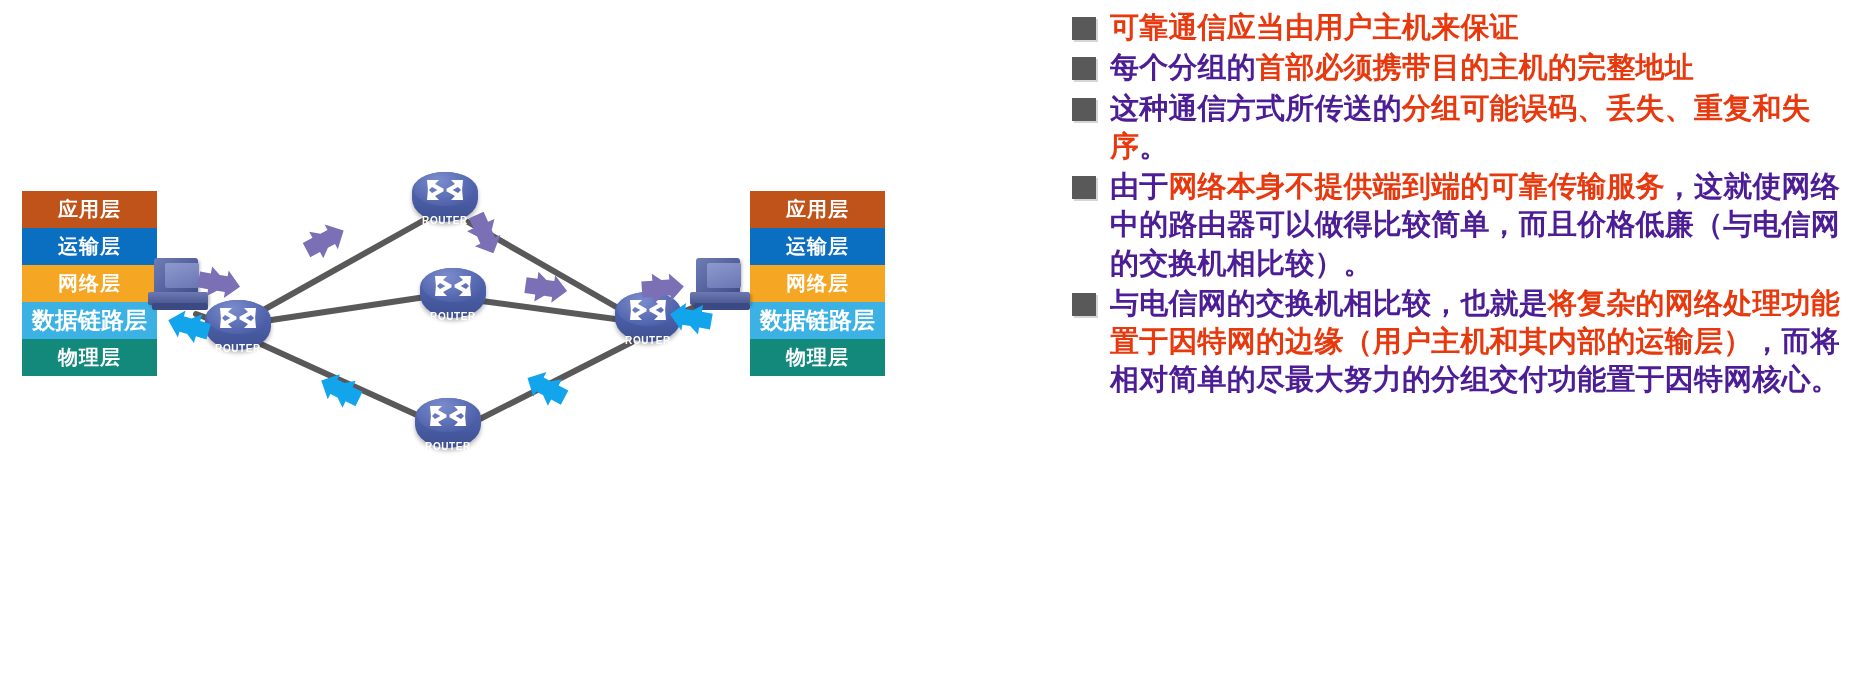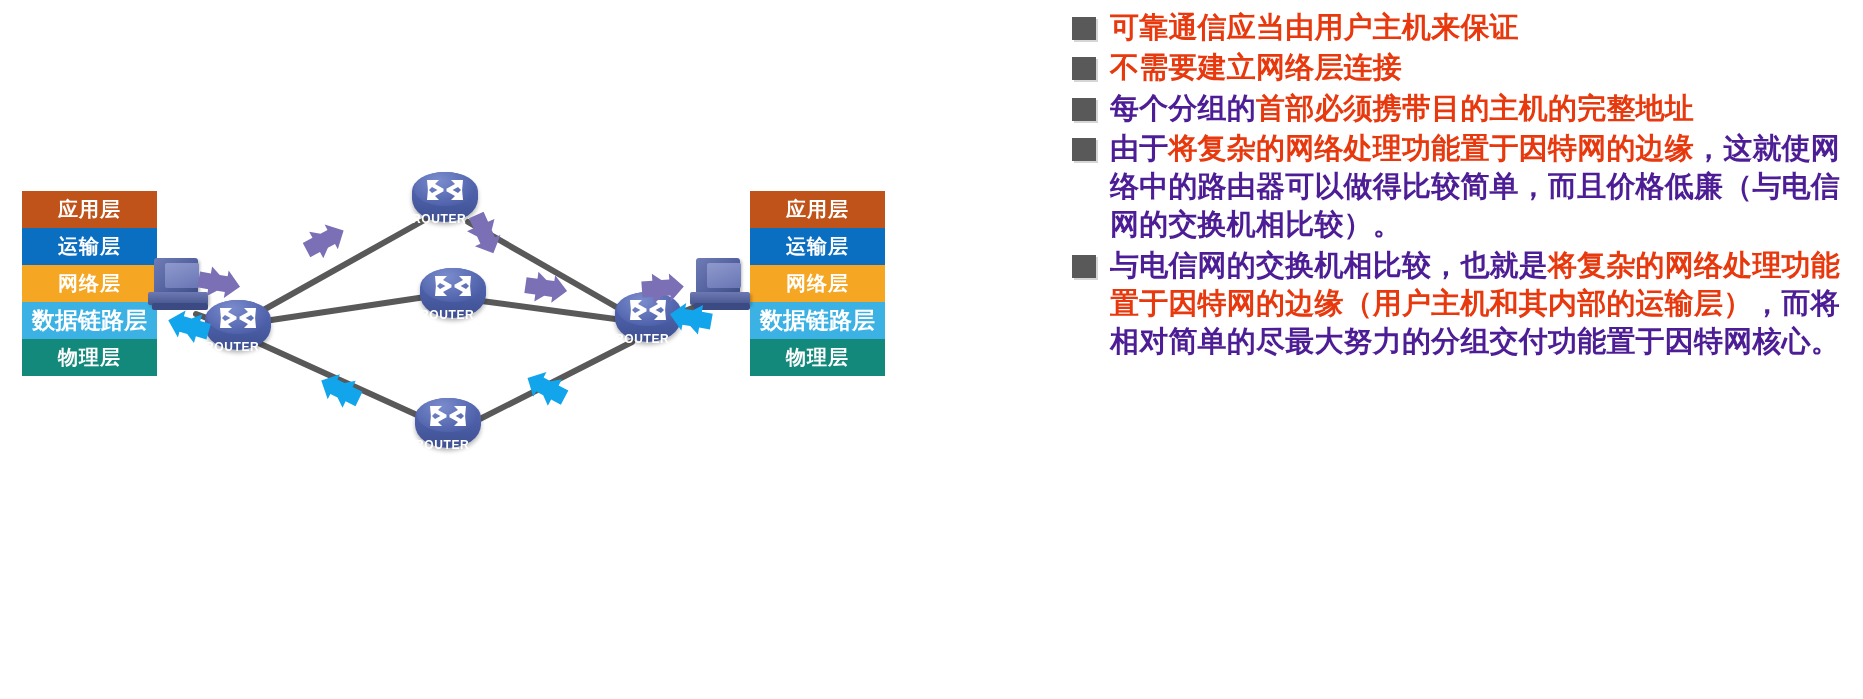--- a/index.html
+++ b/index.html
@@ -48,22 +48,22 @@
     background:radial-gradient(ellipse at 40% 25%,#7b8ccd 0%,#4f62ab 70%,#3e5094 100%);
     border-radius:50%;
   }
   .router .glyph{
     position:absolute;left:0;top:3px;width:66px;height:30px;
     display:flex;align-items:center;justify-content:center;
   }
   .router .glyph svg{display:block;}
   .router .cap{
     position:absolute;left:0;bottom:2px;width:66px;
-    color:#ffffff;
-    font-size:12px;font-weight:700;letter-spacing:.6px;
+    text-align:center;color:#ffffff;
+    font-size:10px;font-weight:700;letter-spacing:.6px;
   }
 
   
   .host{position:absolute;width:72px;height:62px;}
   .host .mon{
     position:absolute;left:6px;top:0;width:44px;height:36px;
     background:linear-gradient(135deg,#6f7cb5 0%,#515f9d 60%,#404e86 100%);
     border-radius:3px;
     box-shadow:2px 2px 3px rgba(0,0,0,.25);
   }
@@ -316,29 +316,29 @@
 
   </div>
 
   <div id="bullets">
     <div class="bullet">
       <div class="sq"></div>
       <div class="btext"><span class="r">可靠通信应当由用户主机来保证</span></div>
     </div>
     <div class="bullet">
       <div class="sq"></div>
-      <div class="btext"><span class="r">不需要建立网络层连接</span></div>
-    </div>
-    <div class="bullet">
-      <div class="sq"></div>
       <div class="btext"><span class="g">每个分组的</span><span class="r">首部必须携带目的主机的完整地址</span></div>
     </div>
     <div class="bullet">
       <div class="sq"></div>
-      <div class="btext"><span class="g">由于</span><span class="r">将复杂的网络处理功能置于因特网的边缘</span><span class="g">，这就使网络中的路由器可以做得比较简单，而且价格低廉（与电信网的交换机相比较）。</span></div>
+      <div class="btext"><span class="g">这种通信方式所传送的</span><span class="r">分组可能误码、丢失、重复和失序</span><span class="g">。</span></div>
+    </div>
+    <div class="bullet">
+      <div class="sq"></div>
+      <div class="btext"><span class="g">由于</span><span class="r">网络本身不提供端到端的可靠传输服务</span><span class="g">，这就使网络中的路由器可以做得比较简单，而且价格低廉（与电信网的交换机相比较）。</span></div>
     </div>
     <div class="bullet">
       <div class="sq"></div>
       <div class="btext"><span class="g">与电信网的交换机相比较，也就是</span><span class="r">将复杂的网络处理功能置于因特网的边缘（用户主机和其内部的运输层）</span><span class="g">，而将相对简单的尽最大努力的分组交付功能置于因特网核心。</span></div>
     </div>
   </div>
 
 </div>
 
 </body></html>

